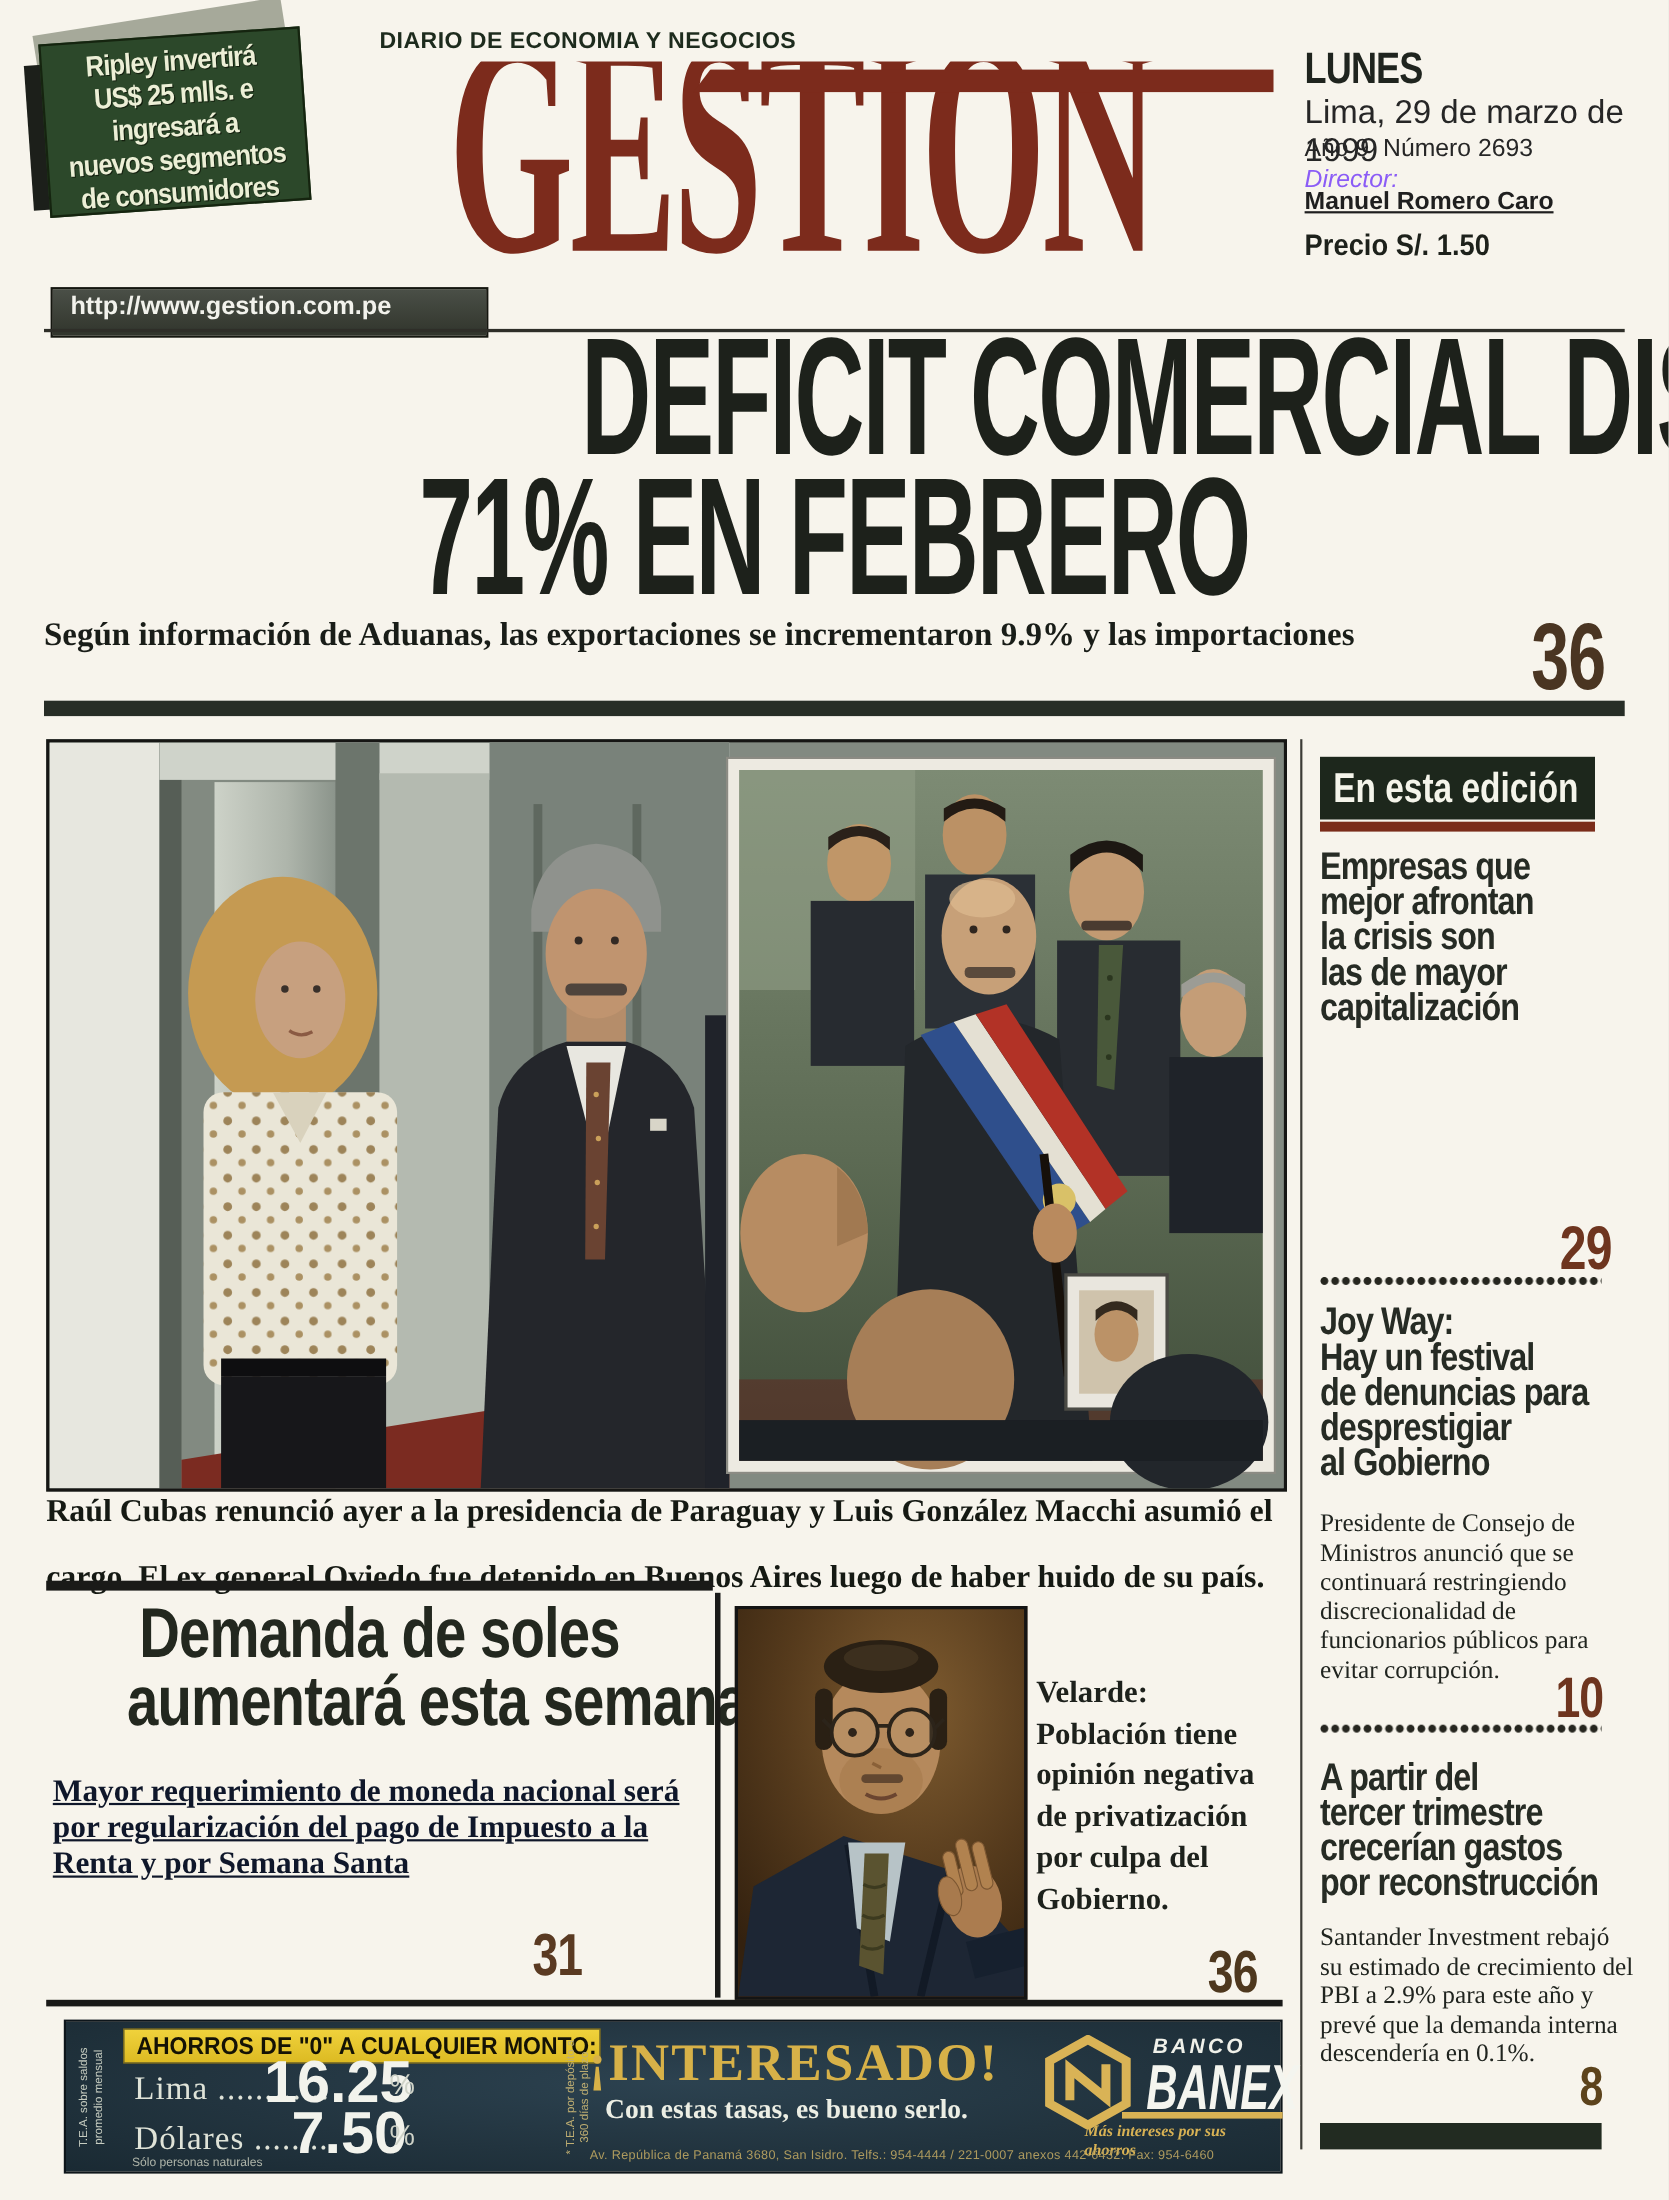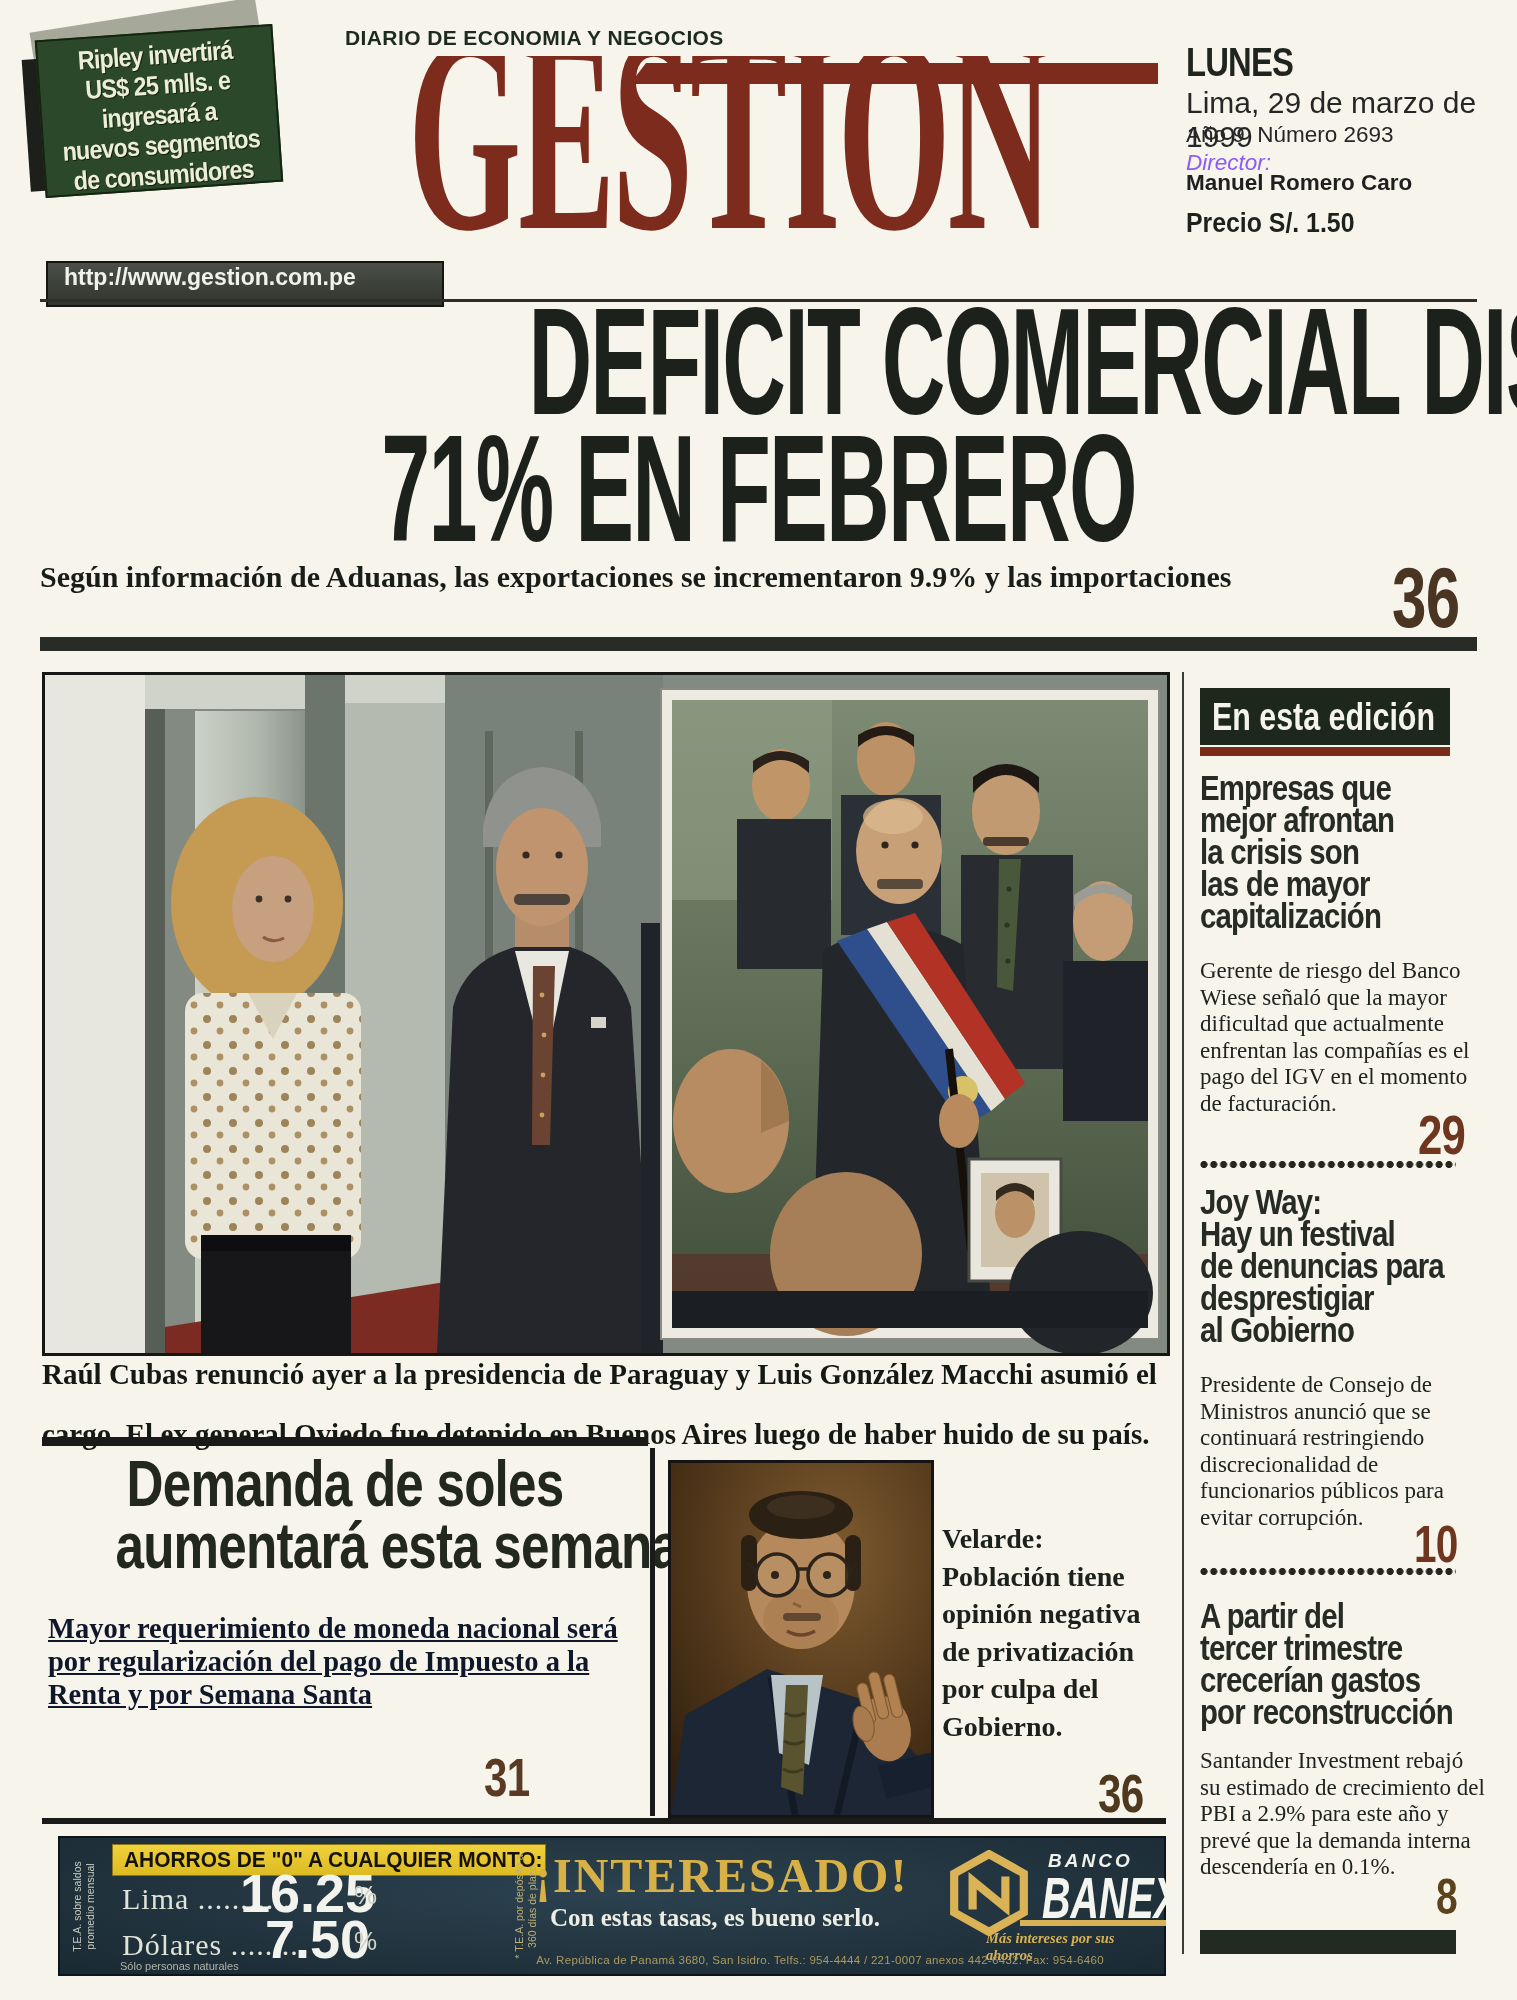--- a/index.html
+++ b/index.html
@@ -48,21 +48,21 @@
           transform:scaleX(.52);transform-origin:left top;white-space:nowrap;letter-spacing:-6px;">GESTIÓN</span>
   </div>
   <div class="abs" style="left:630px;top:63px;width:528px;height:21px;background:#7c2b1c;
        clip-path:polygon(16px 0,100% 0,100% 100%,0 100%);"></div>
 
   <div class="abs" style="left:1186px;top:40px;width:310px;">
     <span class="cond" style="font-size:40px;transform:scaleX(.82);color:#1f241e;">LUNES</span>
     <div class="abs sans" style="left:0;top:46px;font-size:30px;color:#262626;">Lima, 29 de marzo de 1999</div>
     <div class="abs sans" style="left:0;top:82px;font-size:22.5px;color:#262626;">Año 9&nbsp; Número 2693</div>
     <div class="abs sans" style="left:0;top:110px;font-size:22.5px;color:#8b5cf6;font-style:italic;">Director:</div>
-    <div class="abs sans b" style="left:0;top:130px;font-size:22.5px;color:#1f1f1f;">Manuel Romero Caro</div>
+    <div class="abs sans b" style="left:0;top:130px;font-size:22.5px;color:#1f1f1f;text-decoration:underline;">Manuel Romero Caro</div>
     <div class="abs" style="left:0;top:168px;">
       <span class="cond" style="font-size:27px;transform:scaleX(.92);letter-spacing:0;">Precio S/. 1.50</span>
     </div>
   </div>
 
   <div class="abs" style="left:46px;top:261px;width:398px;height:46px;background:linear-gradient(#4a4f47,#31352c);
        border:2px solid #14160f;box-sizing:border-box;">
     <span class="sans b" style="color:#f2f2ec;font-size:23px;line-height:29px;padding-left:16px;display:inline-block;">http://www.gestion.com.pe</span>
   </div>
   <div class="abs rule" style="left:40px;top:299px;width:1437px;height:3px;background:#2e2e28;"></div>
@@ -193,28 +193,20 @@
     <span class="cond" style="font-size:38px;transform:scaleX(.8);color:#f4f4ea;margin:8px 0 0 12px;letter-spacing:0;">En esta edición</span>
   </div>
   <div class="abs" style="left:1200px;top:747px;width:250px;height:9px;background:#7a2c1a;"></div>
 
   <div class="abs" style="left:1200px;top:772px;">
     <div><span class="cond sbtitle" style="transform:scaleX(.84);">Empresas que</span></div>
     <div><span class="cond sbtitle" style="transform:scaleX(.84);">mejor afrontan</span></div>
     <div><span class="cond sbtitle" style="transform:scaleX(.84);">la crisis son</span></div>
     <div><span class="cond sbtitle" style="transform:scaleX(.84);">las de mayor</span></div>
     <div><span class="cond sbtitle" style="transform:scaleX(.84);">capitalización</span></div>
-  </div>
-  <div class="abs sbbody" style="left:1200px;top:958px;">
-    <div>Gerente de riesgo del Banco</div>
-    <div>Wiese señaló que la mayor</div>
-    <div>dificultad que actualmente</div>
-    <div>enfrentan las compañías es el</div>
-    <div>pago del IGV en el momento</div>
-    <div>de facturación.</div>
   </div>
   <div class="abs" style="left:1418px;top:1102px;">
     <span class="cond pgnum" style="font-size:56px;transform:scaleX(.78);">29</span>
   </div>
   <div class="abs dotrule" style="left:1200px;top:1160px;width:256px;"></div>
 
   <div class="abs" style="left:1200px;top:1186px;">
     <div><span class="cond sbtitle" style="transform:scaleX(.84);">Joy Way:</span></div>
     <div><span class="cond sbtitle" style="transform:scaleX(.84);">Hay un festival</span></div>
     <div><span class="cond sbtitle" style="transform:scaleX(.84);">de denuncias para</span></div>

